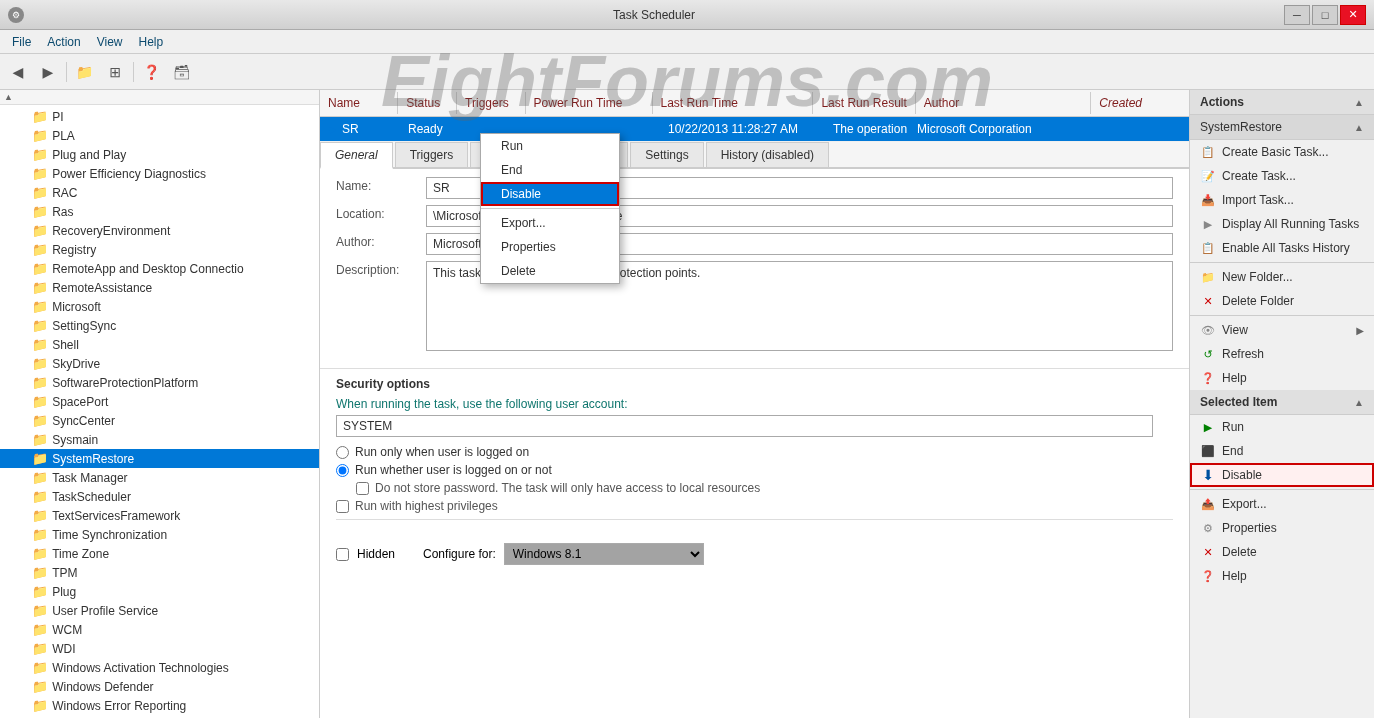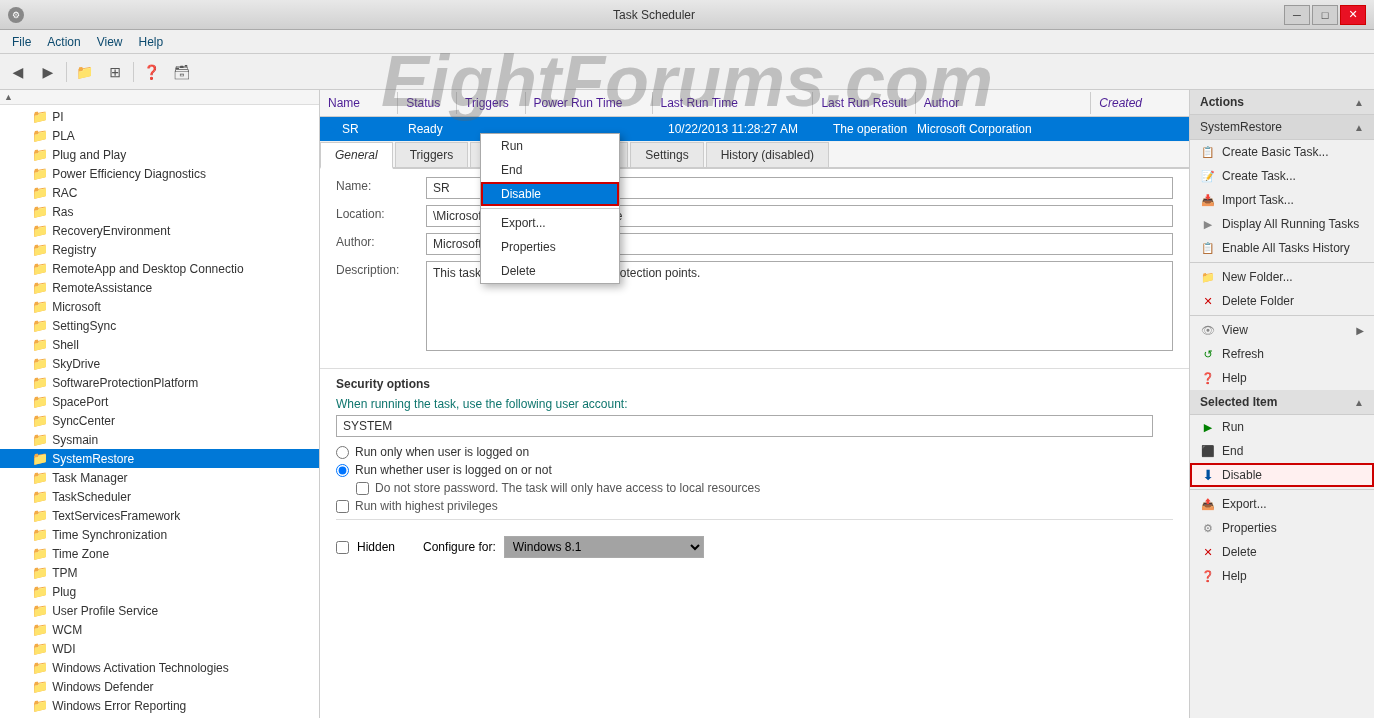--- a/index.html
+++ b/index.html
@@ -98,21 +98,21 @@
 
     
     .task-list-header {
       display: flex;
       background: #f5f5f5;
       border-bottom: 1px solid #ccc;
       padding: 2px 0;
     }
     .col-header {
       padding: 4px 8px;
-      color: #4c1d95;
+      color: #7f1d1d;
       border-right: 1px solid #ccc;
       font-size: 12px;
       cursor: pointer;
       white-space: nowrap;
     }
     .col-header:last-child { border-right: none; font-style: italic; }
 
     
     .task-row {
       display: flex;
@@ -198,21 +198,21 @@
     }
 
     
     .security-section { padding: 8px 16px; border-top: 1px solid #ddd; }
     .security-title { font-weight: bold; margin-bottom: 6px; color: #333; }
     .security-label { margin-bottom: 4px; color: #0f766e; }
     .radio-row { display: flex; align-items: center; margin-bottom: 4px; gap: 6px; color: #333; }
     .radio-row input[type=radio] { margin: 0; }
     .checkbox-row { display: flex; align-items: center; gap: 6px; color: #555; margin-bottom: 4px; }
     .checkbox-row input[type=checkbox] { margin: 0; }
-    .configure-row { display: flex; align-items: center; gap: 8px; margin-top: 6px; padding: 16px 0; border-top: 1px solid #ddd; }
+    .configure-row { display: flex; align-items: center; gap: 8px; margin-top: 6px; padding: 23px 0; border-top: 1px solid #ddd; }
     .configure-select {
       border: 1px solid #aaa;
       padding: 2px 4px;
       background: #a3a3a3;
       font-size: 12px;
       width: 200px;
     }
 
     
     .actions-panel {

